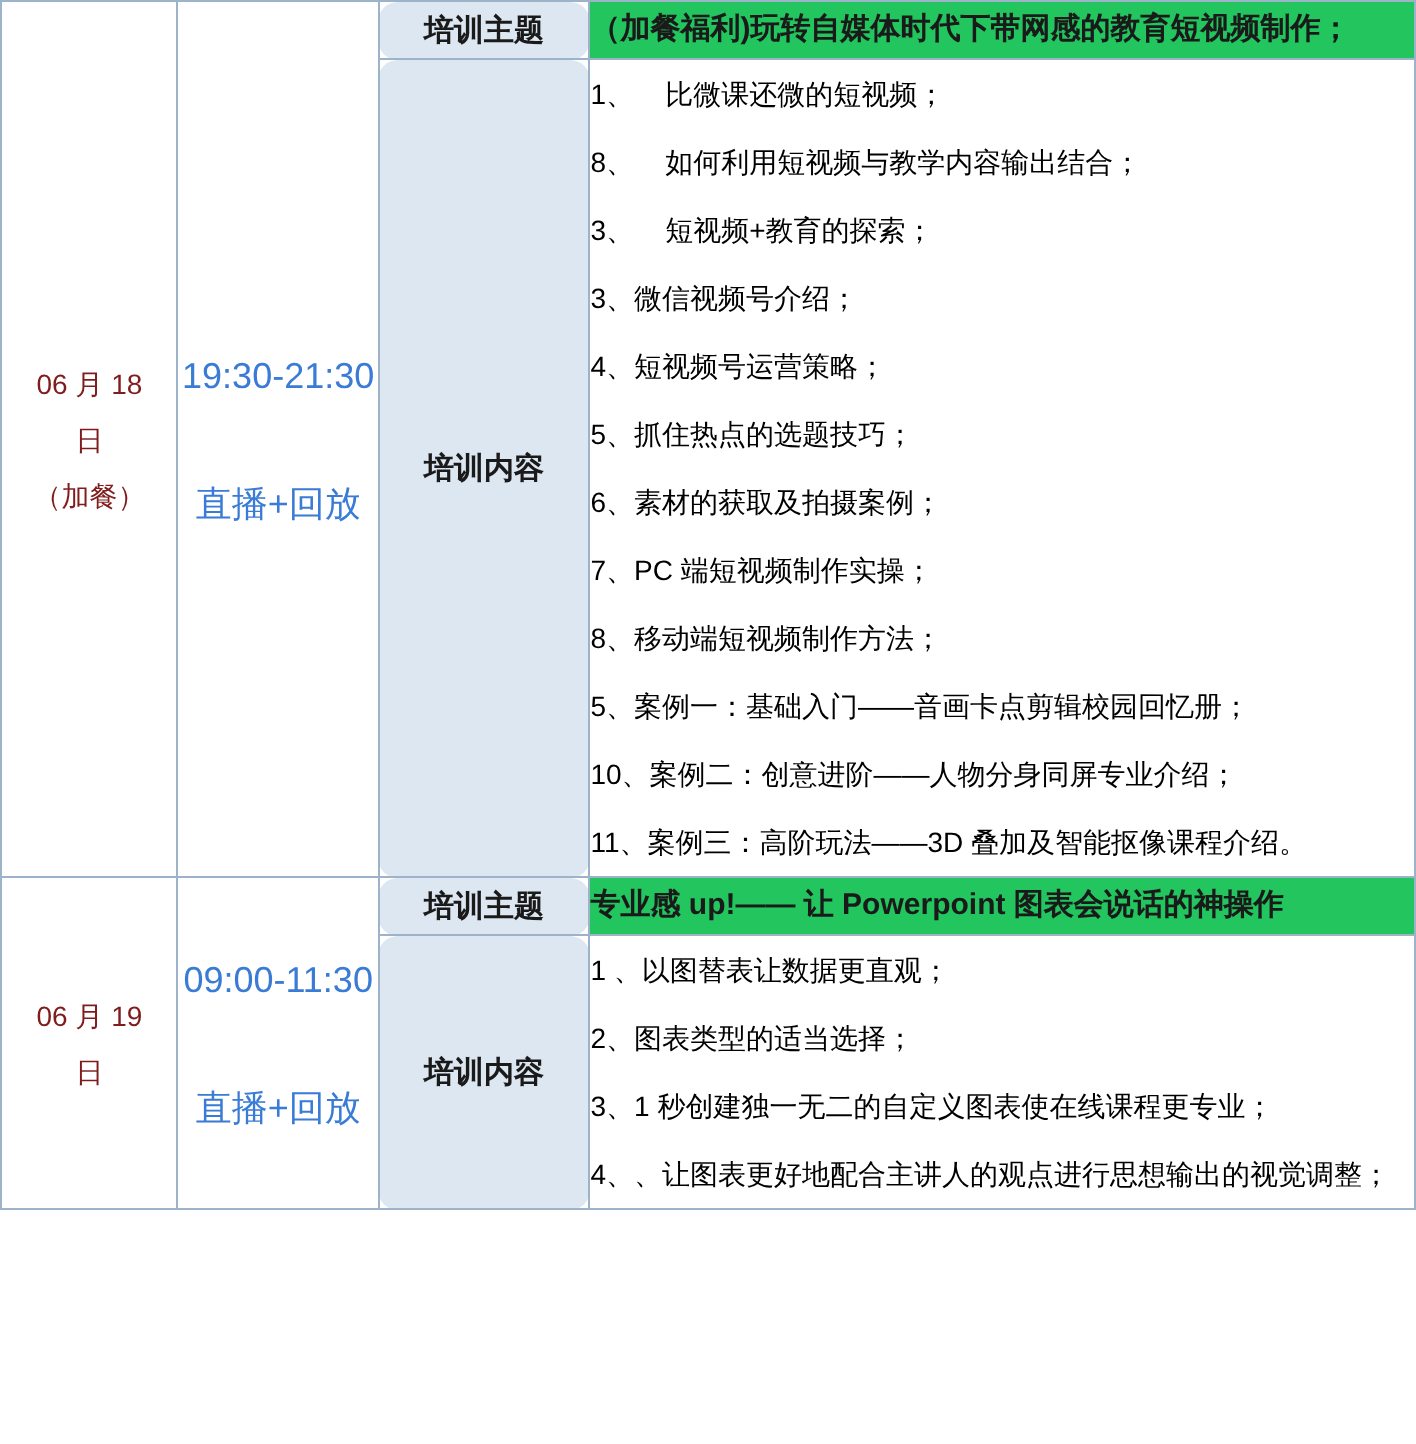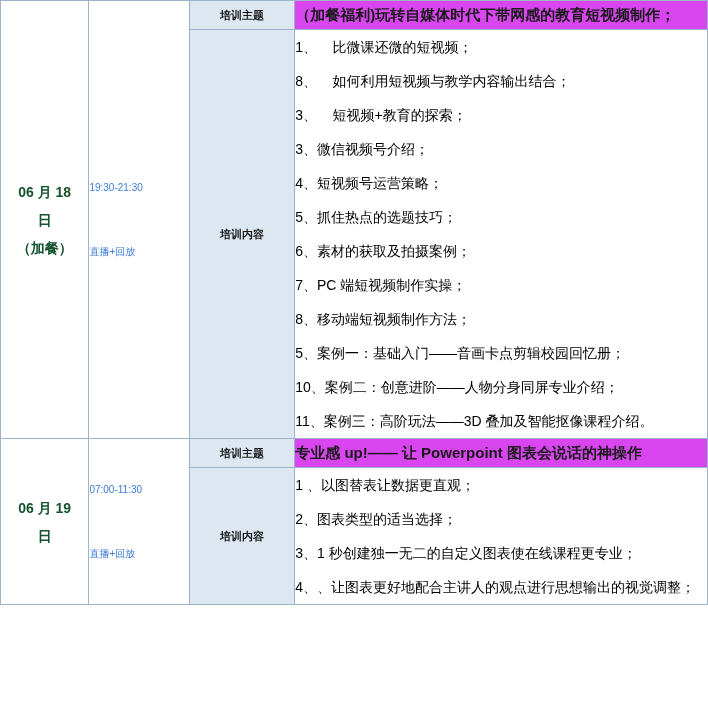--- a/index.html
+++ b/index.html
@@ -26,43 +26,43 @@
   }
   .col-date { width: 88px; }
   .col-time { width: 100px; }
   .col-label { width: 105px; }
   .col-content { width: 411px; }
 
   .cell-date {
     text-align: center;
     font-size: 14px;
     line-height: 28px;
-    color: #14532d;
+    color: #7f1d1d;
     padding: 4px 6px;
-    font-weight: bold;
   }
   .cell-time {
-    text-align: left;
-    font-size: 10px;
+    text-align: center;
+    font-size: 18px;
     line-height: 28px;
     color: #3a7bd5;
     padding: 4px 4px;
   }
   .cell-time .t-line2 { color: #3a7bd5; margin-top: 36px; }
 
   .label-cell {
     background: #dce7f1;
     text-align: center;
-    font-size: 11px;
+    font-size: 15px;
     font-weight: bold;
     color: #1a1a1a;
     padding: 10px 4px;
+    border-radius: 10px;
   }
   .title-cell {
-    background: #d946ef;
+    background: #22c55e;
     font-size: 15px;
     font-weight: bold;
     color: #1a1a1a;
     padding: 9px 10px 9px 12px;
     line-height: 28px;
     text-align: left;
   }
   .content-cell {
     background: #ffffff;
     padding: 10px 10px 10px 12px;
@@ -125,21 +125,21 @@
         <div class="line">11、案例三：高阶玩法——3D 叠加及智能抠像课程介绍。</div>
       </td>
     </tr>
 
     <tr>
       <td class="cell-date" rowspan="2">
         <span class="date-sub">06 月 19</span>
         <span class="date-sub">日</span>
       </td>
       <td class="cell-time" rowspan="2">
-        <span class="date-sub">07:00-11:30</span>
+        <span class="date-sub">09:00-11:30</span>
         <span class="date-sub t-line2">直播+回放</span>
       </td>
       <td class="label-cell">培训主题</td>
       <td class="title-cell">专业感 up!—— 让 Powerpoint 图表会说话的神操作</td>
     </tr>
     <tr>
       <td class="label-cell">培训内容</td>
       <td class="content-cell">
         <div class="line">1 、以图替表让数据更直观；</div>
         <div class="line">2、图表类型的适当选择；</div>

